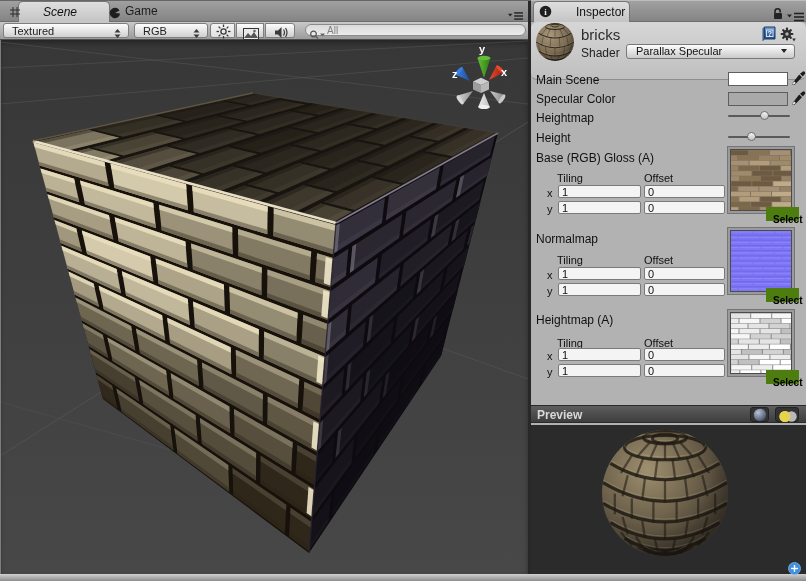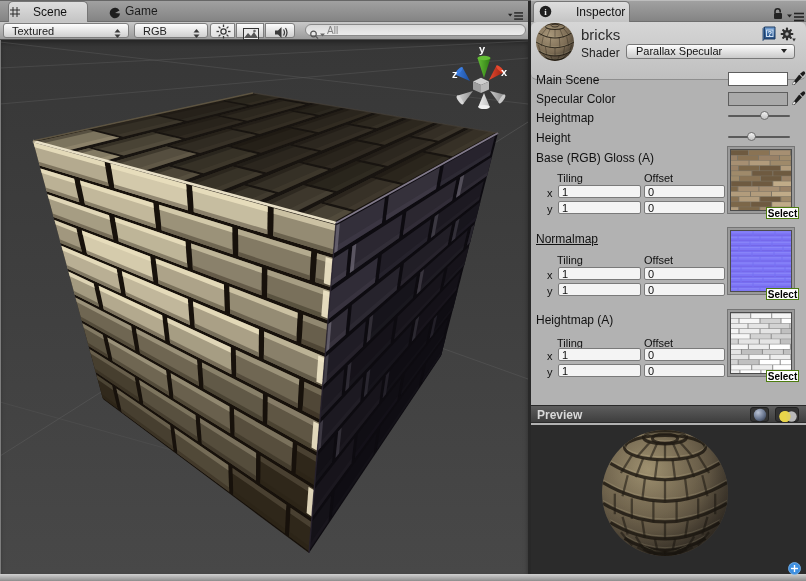--- a/index.html
+++ b/index.html
@@ -21,29 +21,29 @@
 #insp { left:531px; top:0; width:275px; height:574px; background:#b2b2b2; }
 #itabs { left:0; top:0; width:275px; height:22px; background:linear-gradient(#a2a2a2,#848484); border-bottom:1px solid #6e6e6e; box-shadow:inset 0 1px 0 #bdbdbd; }
 #ihead { left:0; top:22px; width:275px; height:58px; background:linear-gradient(#d6d6d6,#bfbfbf); border-bottom:1px solid #8e8e8e;border-radius:6px; }
 .lbl { position:absolute; font-size:12px; color:#111; }
 .slbl { position:absolute; font-size:11px; color:#111; }
 .swatch { position:absolute; height:14px; width:60px; border:1px solid #5e5e5e; }
 .track { position:absolute; height:2px; background:#5a5a5a; border-radius:1px; }
 .knob { position:absolute; width:9px; height:9px; border-radius:50%; background:linear-gradient(#f2f2f2,#c2c2c2); border:1px solid #6e6e6e; }
 .tin { position:absolute; height:13px; background:#f4f4f4; border:1px solid #7a7a7a; border-radius:2px; font-size:11px; color:#111; line-height:11px; padding:1px 0 0 3px; }
 .thumb { position:absolute; width:68px; height:68px; background:#9a9a9a; border:1px solid #757575; } .thumb svg { position:absolute; left:2px; top:2px; border:1px solid #4c4c4c; }
-.sel { position:absolute; width:33px; height:12px; background:#fff; border:1px solid #4d7c0f; font-size:10px; font-weight:bold; color:#000; text-align:center; line-height:11px; }
+.sel { position:absolute; width:33px; height:12px; background:#fff; border:7px solid #4d7c0f; font-size:10px; font-weight:bold; color:#000; text-align:center; line-height:11px; }
 #pvhead { left:0; top:405px; width:275px; height:18px; background:linear-gradient(#5d5d5d,#3e3e3e); border-top:1px solid #2a2a2a; border-bottom:1px solid #2a2a2a; }
 #pvarea { left:0; top:425px; width:275px; height:149px; background:#2b2b2b; }
 </style></head>
 <body>
 <div id="root">
 
   <div class="abs" id="ltabs">
-    <div class="tab" style="left:8px; width:80px;">Scene</div>
+    <div class="tab" style="left:18px; width:92px;font-style:italic;">Scene</div>
     <div class="tabicon" style="left:9px;"><svg width="12" height="12" viewBox="0 0 12 12">
           <g stroke="#2e2e2e" stroke-width="1">
             <line x1="1" y1="4" x2="11" y2="4"></line>
             <line x1="1" y1="8" x2="11" y2="8"></line>
             <line x1="4" y1="1" x2="4" y2="11"></line>
             <line x1="8" y1="1" x2="8" y2="11"></line>
           </g>
         </svg></div>
     <div class="abs" style="left:109px; top:5px;"><svg width="12" height="12" viewBox="0 0 12 12">
           <path d="M 6 6 L 10.5 3.5 A 5.2 5.2 0 1 0 11.1 6.6 Z" fill="#1e1e1e"></path>
@@ -689,21 +689,21 @@
 <rect x="41.2" y="52.1" width="20.0" height="4.6" fill="#c0ab88"></rect>
 <rect x="62.2" y="52.1" width="20.0" height="4.6" fill="#6e5a40"></rect>
 <rect x="-12.8" y="57.2" width="20.0" height="4.6" fill="#b29c7c"></rect>
 <rect x="8.2" y="57.2" width="20.0" height="4.6" fill="#7c6749"></rect>
 <rect x="29.2" y="57.2" width="20.0" height="4.6" fill="#a68f72"></rect>
 <rect x="50.2" y="57.2" width="20.0" height="4.6" fill="#8a7354"></rect>
         </svg>
       </div>
     <div class="sel" style="left:235px; top:207px;">Select</div>
 
-    <div class="lbl" style="left:5px; top:232px;text-decoration:underline;">Normalmap</div>
+    <div class="lbl" style="left:5px; top:232px;">Normalmap</div>
     <div class="slbl" style="left:26px; top:254px;">Tiling</div>
     <div class="slbl" style="left:113px; top:254px;">Offset</div>
     <div class="slbl" style="left:16px; top:269px;">x</div>
     <div class="tin" style="left:27px; top:267px; width:83px;">1</div>
     <div class="tin" style="left:113px; top:267px; width:81px;">0</div>
     <div class="slbl" style="left:16px; top:285px;">y</div>
     <div class="tin" style="left:27px; top:283px; width:83px;">1</div>
     <div class="tin" style="left:113px; top:283px; width:81px;">0</div>
     <div class="thumb" style="left:196px; top:227px;">
         <svg width="62" height="62">

